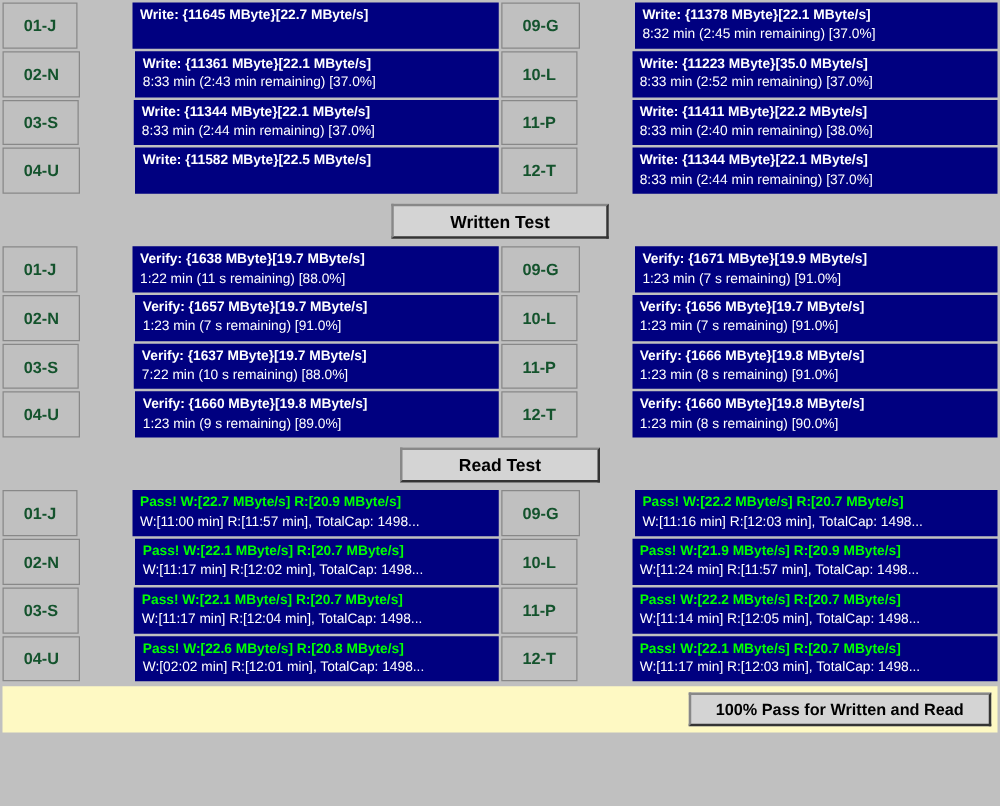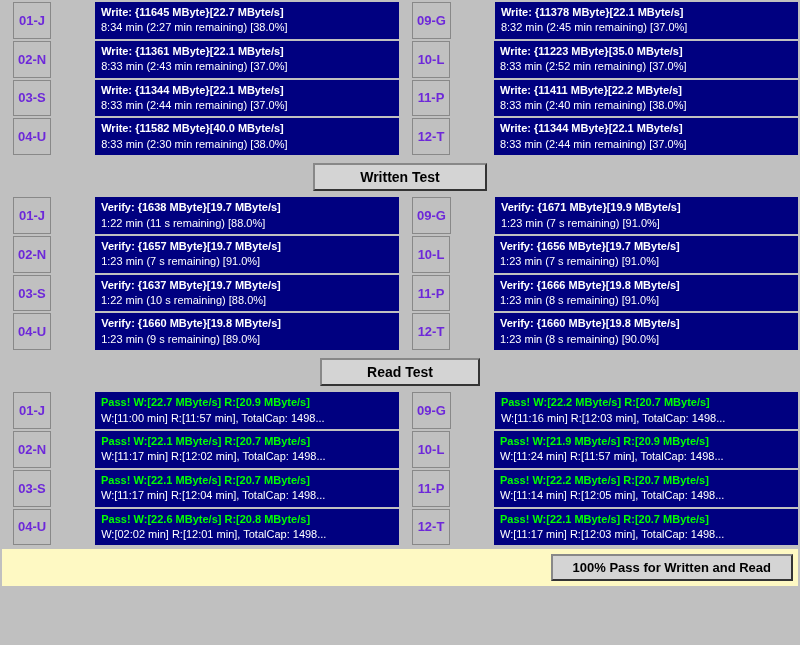--- a/index.html
+++ b/index.html
@@ -10,30 +10,29 @@
       width: 800px;
       min-height: 645px;
     }
     .main-container {
       width: 800px;
       background: #c0c0c0;
       padding: 2px;
     }
     .cell-id {
       background: #c0c0c0;
-      color: #6d28d9;
+      color: #14532d;
       font-weight: bold;
       font-size: 13px;
       display: flex;
       align-items: center;
       justify-content: center;
       min-width: 38px;
-      padding: 2px 4px;
+      padding: 2px 16px;
       border: 1px solid #888;
-      margin-left: 11px;
     }
     .cell-content {
       background: #000080;
       color: white;
       flex: 1;
       padding: 3px 6px;
       font-size: 11px;
       line-height: 1.4;
       margin-left: 44px;
     }
@@ -87,21 +86,20 @@
 <body>
 
 <div class="main-container">
 
   <div id="write-section">
       <div style="display: flex; gap: 2px; margin-bottom: 2px;">
         <div style="display: flex; flex: 1 1 0%; align-items: stretch;">
           <div class="cell-id">01-J</div>
           <div class="cell-content">
             <div class="line1">Write: {11645 MByte}[22.7 MByte/s]</div>
-            <div class="line2">8:34 min (2:27 min remaining)  [38.0%]</div>
           </div>
         </div>
         <div style="display: flex; flex: 1 1 0%; align-items: stretch;">
           <div class="cell-id">09-G</div>
           <div class="cell-content">
             <div class="line1">Write: {11378 MByte}[22.1 MByte/s]</div>
             <div class="line2">8:32 min (2:45 min remaining)  [37.0%]</div>
           </div>
         </div>
       </div>
@@ -134,22 +132,21 @@
           <div class="cell-content">
             <div class="line1">Write: {11411 MByte}[22.2 MByte/s]</div>
             <div class="line2">8:33 min (2:40 min remaining)  [38.0%]</div>
           </div>
         </div>
       </div>
       <div style="display: flex; gap: 2px; margin-bottom: 2px;">
         <div style="display: flex; flex: 1 1 0%; align-items: stretch;">
           <div class="cell-id">04-U</div>
           <div class="cell-content">
-            <div class="line1">Write: {11582 MByte}[40.0 MByte/s]</div>
-            <div class="line2">8:33 min (2:30 min remaining)  [38.0%]</div>
+            <div class="line1">Write: {11582 MByte}[22.5 MByte/s]</div>
           </div>
         </div>
         <div style="display: flex; flex: 1 1 0%; align-items: stretch;">
           <div class="cell-id">12-T</div>
           <div class="cell-content">
             <div class="line1">Write: {11344 MByte}[22.1 MByte/s]</div>
             <div class="line2">8:33 min (2:44 min remaining)  [37.0%]</div>
           </div>
         </div>
       </div>
@@ -190,21 +187,21 @@
             <div class="line1">Verify: {1656 MByte}[19.7 MByte/s]</div>
             <div class="line2">1:23 min (7 s remaining)  [91.0%]</div>
           </div>
         </div>
       </div>
       <div style="display: flex; gap: 2px; margin-bottom: 2px;">
         <div style="display: flex; flex: 1 1 0%; align-items: stretch;">
           <div class="cell-id">03-S</div>
           <div class="cell-content">
             <div class="line1">Verify: {1637 MByte}[19.7 MByte/s]</div>
-            <div class="line2">1:22 min (10 s remaining)  [88.0%]</div>
+            <div class="line2">7:22 min (10 s remaining)  [88.0%]</div>
           </div>
         </div>
         <div style="display: flex; flex: 1 1 0%; align-items: stretch;">
           <div class="cell-id">11-P</div>
           <div class="cell-content">
             <div class="line1">Verify: {1666 MByte}[19.8 MByte/s]</div>
             <div class="line2">1:23 min (8 s remaining)  [91.0%]</div>
           </div>
         </div>
       </div>

